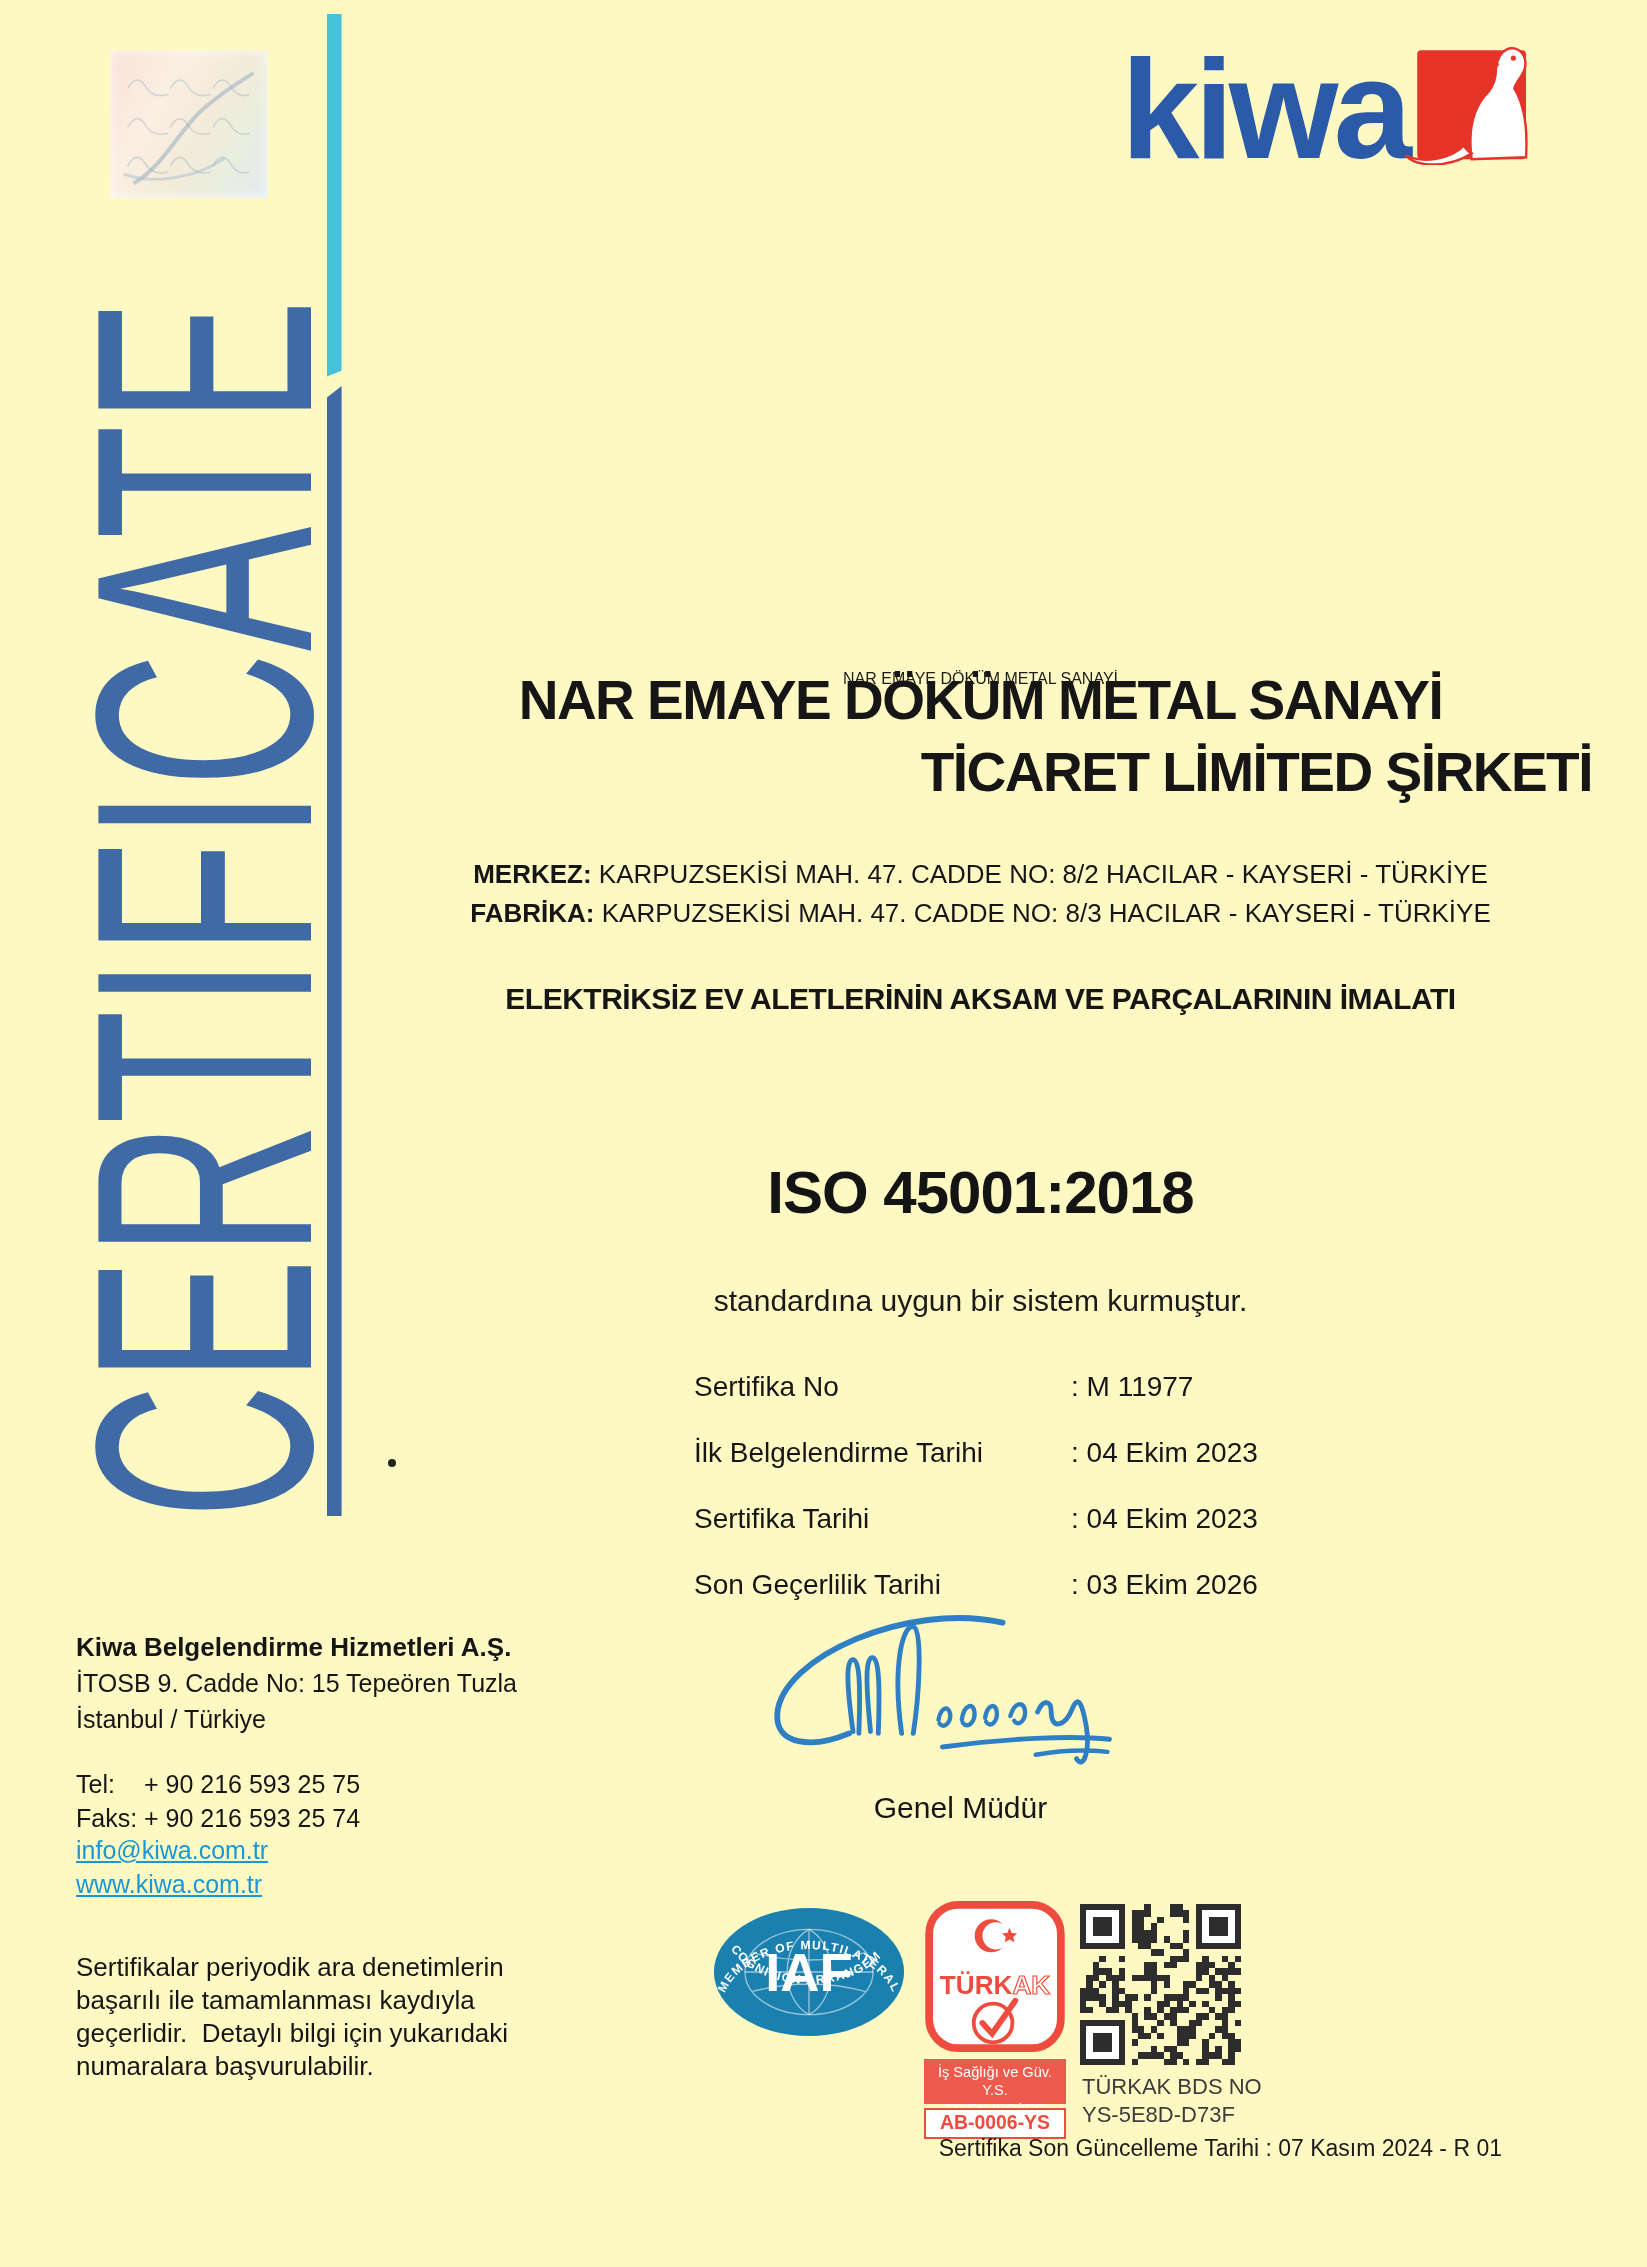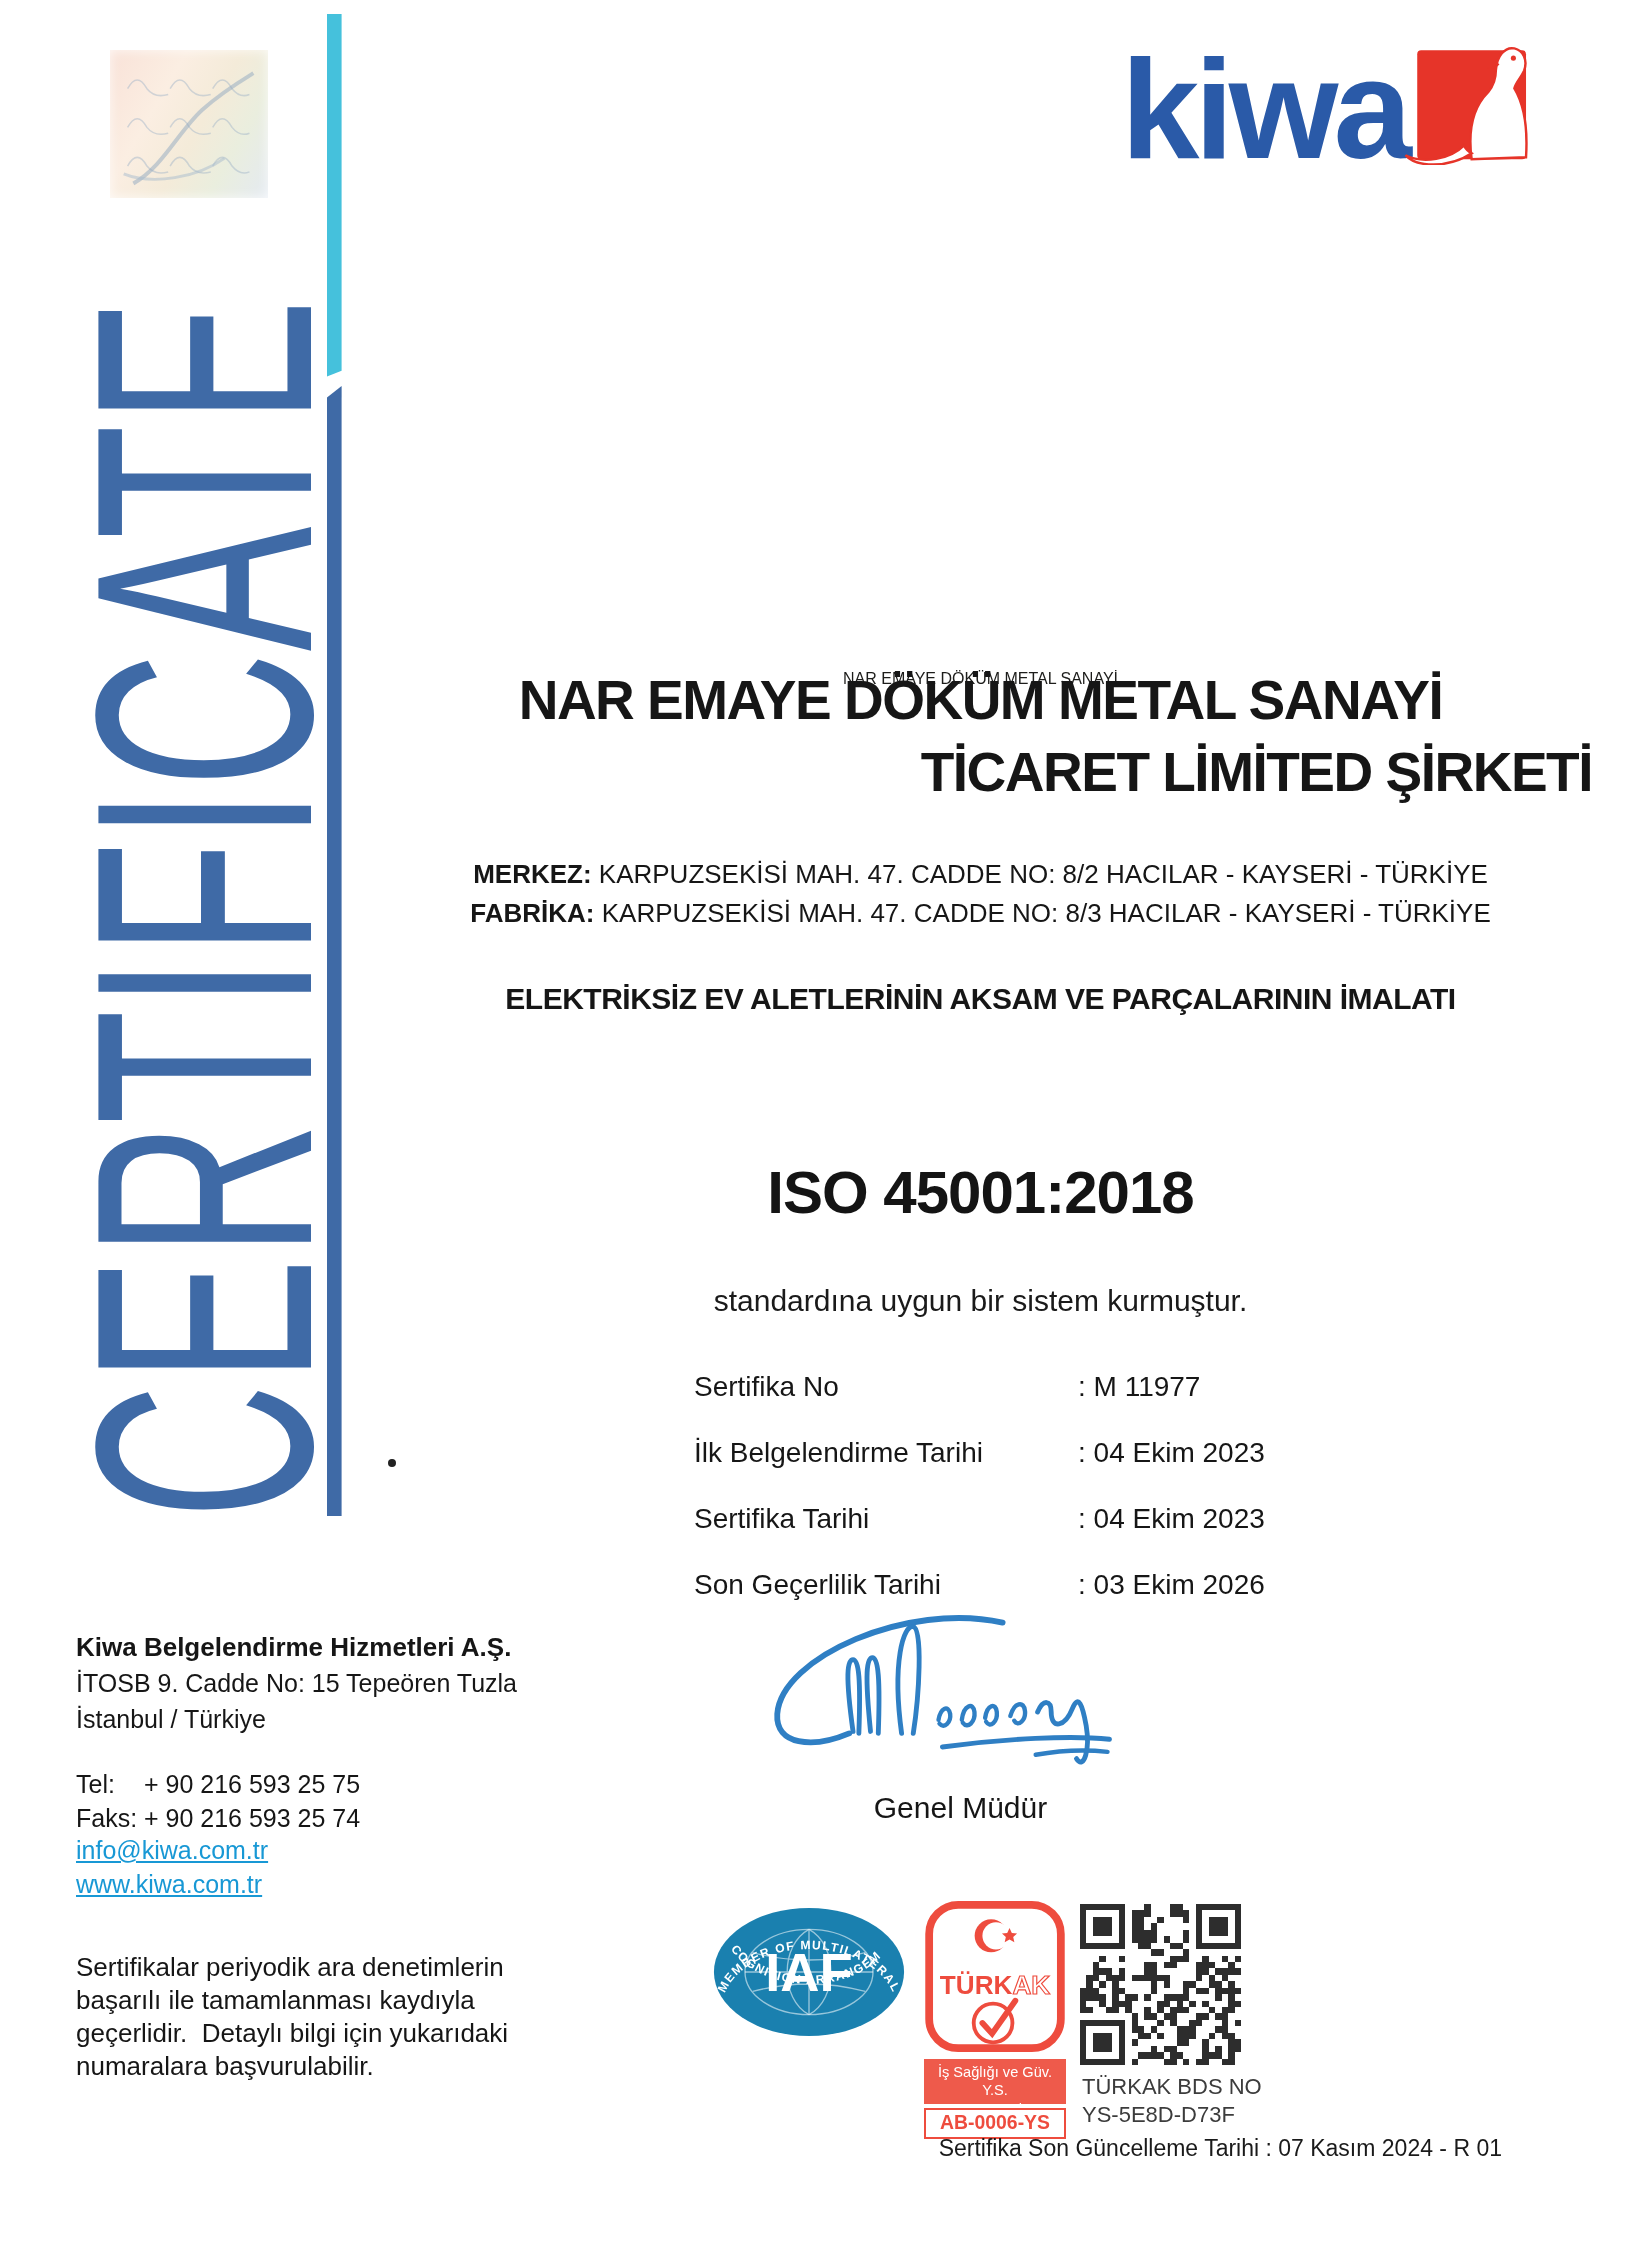--- a/index.html
+++ b/index.html
@@ -1,18 +1,18 @@
 <!DOCTYPE html>
 <html><head>
 <meta charset="utf-8">
 <style>
   html,body{margin:0;padding:0;background:#e9e7e2;}
   .page{
     position:relative;width:1648px;height:2268px;margin:0 auto;
-    background:#ffffff;overflow:hidden;
+    background:#fef9c3;overflow:hidden;
     font-family:"Liberation Sans",sans-serif;color:#1d1d1b;
   }
   .abs{position:absolute;}
 
   
   .hologram{
     left:110px;top:50px;width:158px;height:148px;
     background:linear-gradient(120deg,#f9e2d8 0%,#fbeee2 32%,#f4ebd9 55%,#eaeede 75%,#e4eaf1 100%);
     box-shadow:inset 0 0 11.6px rgba(255,255,255,.8);
   }
@@ -47,21 +47,21 @@
   .addr-line{font-size:26px;color:#161616;}
   .addr-line b{font-weight:bold;}
   .scope-line{font-size:30px;font-weight:bold;letter-spacing:-0.5px;color:#161616;}
   .kapsaminda{font-size:26px;}
   .iso-code{font-size:60px;font-weight:bold;letter-spacing:-1px;color:#141414;}
   .statement{font-size:30px;color:#1a1a1a;}
 
   
   .detail-row{left:694px;width:737px;display:flex;font-size:28px;color:#161616;}
   .detail-label{width:377px;flex:none;}
-  .detail-value{flex:1;margin-left:7px;}
+  .detail-value{flex:1;}
 
   
   .sig{left:752px;top:1611px;width:408px;height:170px;}
   .sig-role{left:810px;top:1791px;width:301px;text-align:center;font-size:30px;color:#161616;}
 
   
   .issuer{left:76px;font-size:25px;color:#161616;}
   .issuer-title{font-weight:bold;font-size:26px;}
   .contact-label{display:inline-block;width:68px;}
   .link{color:#1898d5;text-decoration:underline;font-size:25px;}

